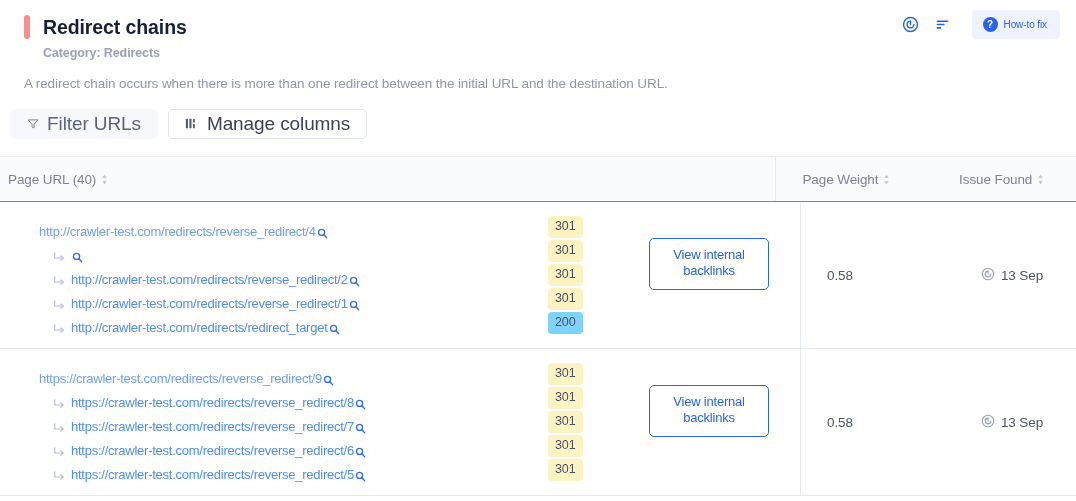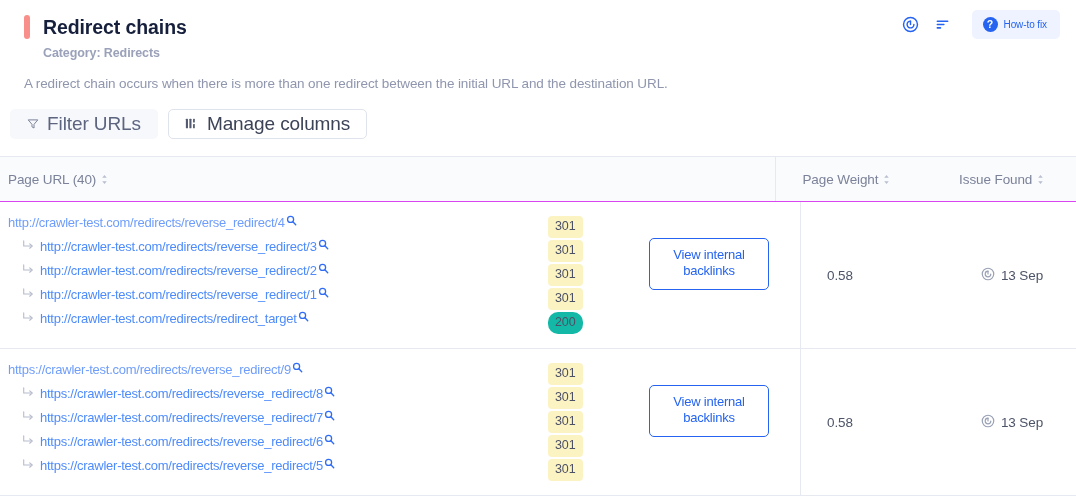--- a/index.html
+++ b/index.html
@@ -172,23 +172,24 @@
     box-sizing: border-box;
     display: flex;
     padding: 13px 0 13px 8px;
   }
   .chain {
     width: 540px;
     flex: none;
   }
   .chain-line {
     display: flex;
-    align-items: flex-start;
+    align-items: flex-end;
     height: 24px;
     white-space: nowrap;
+    margin-left: 31px;
   }
   .chain-line.sub { padding-left: 14px; }
   .arrow-ico {
     color: #b6bccd;
     margin-right: 6px;
     display: inline-flex;
     flex: none;
   }
   .url {
     font-size: 13px;
@@ -217,21 +218,21 @@
   .badge {
     display: inline-block;
     font-size: 12.5px;
     line-height: 1;
     padding: 4px 7px 5px 7px;
     border-radius: 4px;
     color: #4d5166;
     letter-spacing: -0.1px;
   }
   .badge.c301 { background: #fcf3c3; }
-  .badge.c200 { background: #14b8a6; border-radius: 10px; }
+  .badge.c200 { background: #7dd3fc; }
 
   .backlinks-wrap {
     flex: 1;
     display: flex;
     align-items: flex-start;
     justify-content: center;
     padding-top: 23px;
   }
   .backlinks-btn {
     width: 120px;
@@ -377,21 +378,20 @@
                 </svg>
               </span>
             </div>
             <div class="chain-line sub">
               <span class="arrow-ico">
                 <svg width="12" height="12" viewBox="0 0 14 14">
                   <path d="M2 2v6.2h9.4" fill="none" stroke="#b6bccd" stroke-width="1.3" stroke-linecap="round"></path>
                   <path d="M9 5.6 11.9 8.2 9 10.8" fill="none" stroke="#b6bccd" stroke-width="1.3" stroke-linecap="round" stroke-linejoin="round"></path>
                 </svg>
               </span>
-              <span class="url">http://crawler-test.com/redirects/reverse_redirect/3</span>
               <span class="mag-ico">
                 <svg width="11" height="11" viewBox="0 0 12 12">
                   <circle cx="5" cy="4.8" r="3.3" fill="none" stroke="#2f6df5" stroke-width="1.4"></circle>
                   <path d="M7.5 7.4 10.6 10.6" stroke="#2f6df5" stroke-width="1.5" stroke-linecap="round"></path>
                 </svg>
               </span>
             </div>
             <div class="chain-line sub">
               <span class="arrow-ico">
                 <svg width="12" height="12" viewBox="0 0 14 14">

